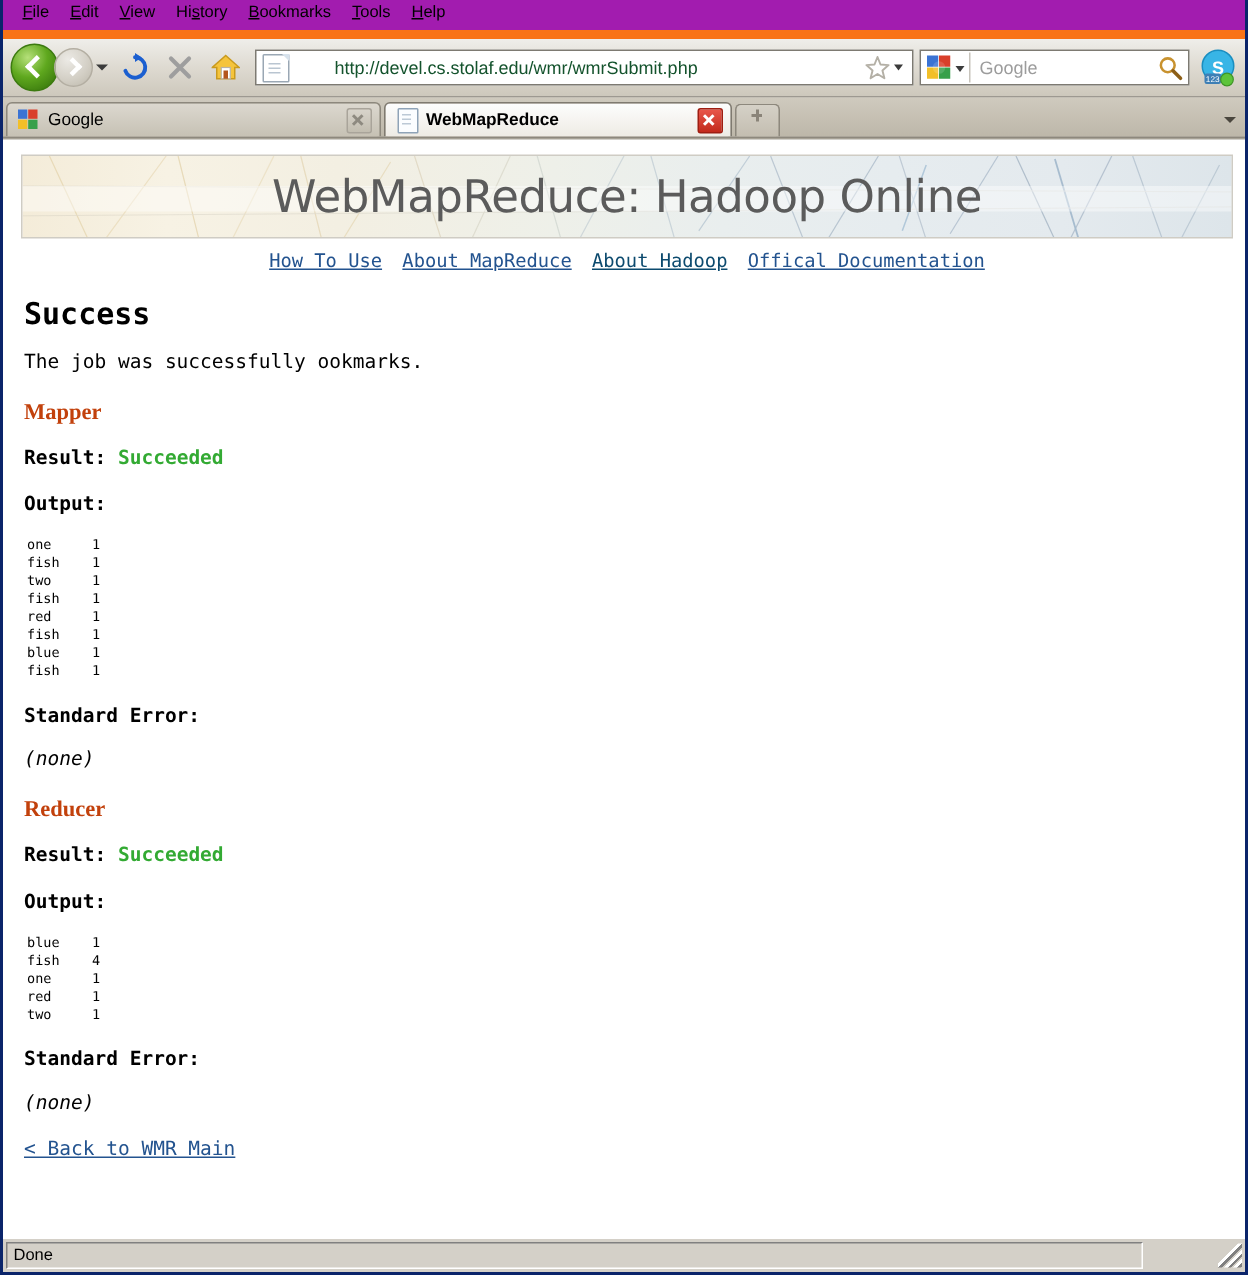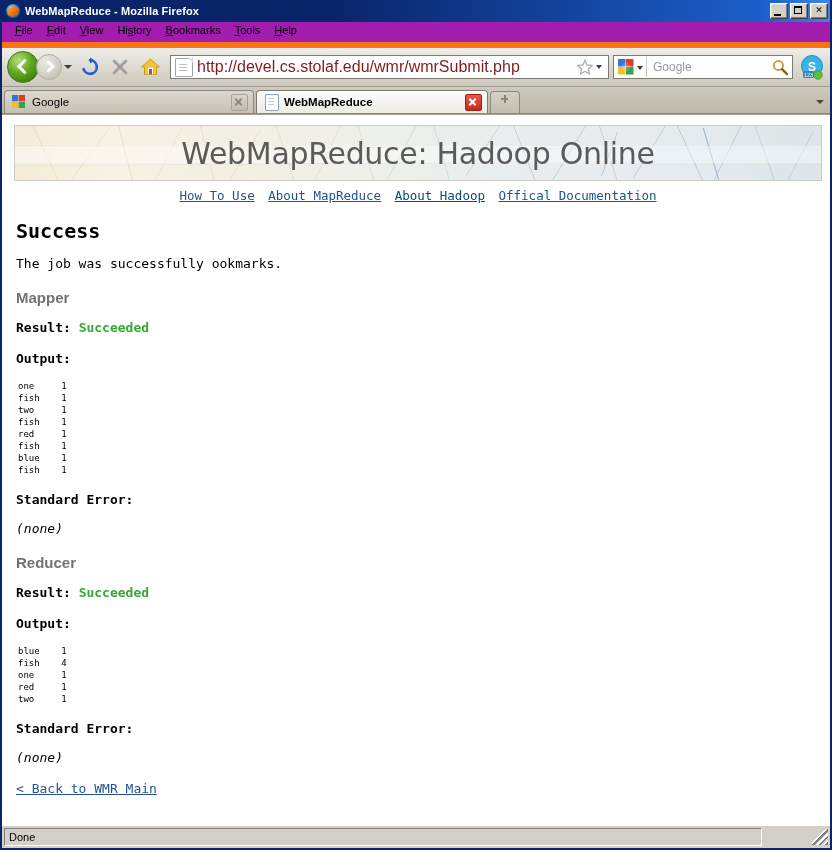--- a/index.html
+++ b/index.html
@@ -228,26 +228,27 @@
   .page-icon::after {
     content: "";
     position: absolute;
     left: 3px; top: 5px;
     width: 8px; height: 1px;
     background: #b9c5d1;
     box-shadow: 0 3px 0 #b9c5d1, 0 6px 0 #b9c5d1;
   }
   .url-text {
     flex: 1 1 auto;
-    font-size: 16px;
-    color: #7f1d1d;
+    font-size: 12px;
+    color: #14532d;
     font-family: "Liberation Sans", sans-serif;
     white-space: nowrap;
     overflow: hidden;
     cursor: text;
+    margin-left: 26px;
   }
   .star-icon { width: 18px; height: 18px; flex: 0 0 auto; cursor: pointer; }
   .url-drop {
     width: 11px; height: 20px;
     position: relative;
     flex: 0 0 auto;
     cursor: pointer;
   }
   .url-drop::after {
     content: "";
@@ -495,24 +496,24 @@
 
   
   h1.h-success {
     font-family: "DejaVu Sans Mono", "Liberation Mono", monospace;
     font-size: 20px;
     font-weight: bold;
     color: #000;
     margin: 10px 0 13px 2px;
   }
   h2.h-sec {
-    font-family: Liberation Sans, sans-serif;
+    font-family: Liberation Serif, serif;
     font-size: 15px;
     font-weight: bold;
-    color: #737373;
+    color: #c2410c;
     margin: 18px 0 14px 2px;
   }
   h3.h-sub {
     font-family: "DejaVu Sans Mono", "Liberation Mono", monospace;
     font-size: 13px;
     font-weight: bold;
     color: #000;
     margin: 16px 0 14px 2px;
   }
   p.body-text {
@@ -596,38 +597,20 @@
       linear-gradient(135deg, transparent 42%, #ffffff 42%, #ffffff 50%, #808080 50%, #808080 58%, transparent 58%),
       linear-gradient(135deg, transparent 62%, #ffffff 62%, #ffffff 70%, #808080 70%, #808080 78%, transparent 78%),
       linear-gradient(135deg, transparent 82%, #ffffff 82%, #ffffff 90%, #808080 90%, #808080 98%, transparent 98%);
   }
 </style>
 </head>
 <body>
 
 <div class="window">
 
-  <div class="titlebar">
-    <div class="title-icon">
-      <div class="ff-globe"></div>
-      <div class="ff-fox"></div>
-    </div>
-    <div class="title-text">WebMapReduce - Mozilla Firefox</div>
-    <div class="title-buttons">
-      <div class="tbtn min">
-          <span></span>
-        </div>
-      <div class="tbtn max">
-          <span></span>
-        </div>
-      <div class="tbtn close">
-          <span>✕</span>
-        </div>
-    </div>
-  </div>
 
   <div class="menubar">
     <div class="menu-item"><span class="acc">F</span>ile</div>
     <div class="menu-item"><span class="acc">E</span>dit</div>
     <div class="menu-item"><span class="acc">V</span>iew</div>
     <div class="menu-item">Hi<span class="acc">s</span>tory</div>
     <div class="menu-item"><span class="acc">B</span>ookmarks</div>
     <div class="menu-item"><span class="acc">T</span>ools</div>
     <div class="menu-item"><span class="acc">H</span>elp</div>
   </div>

